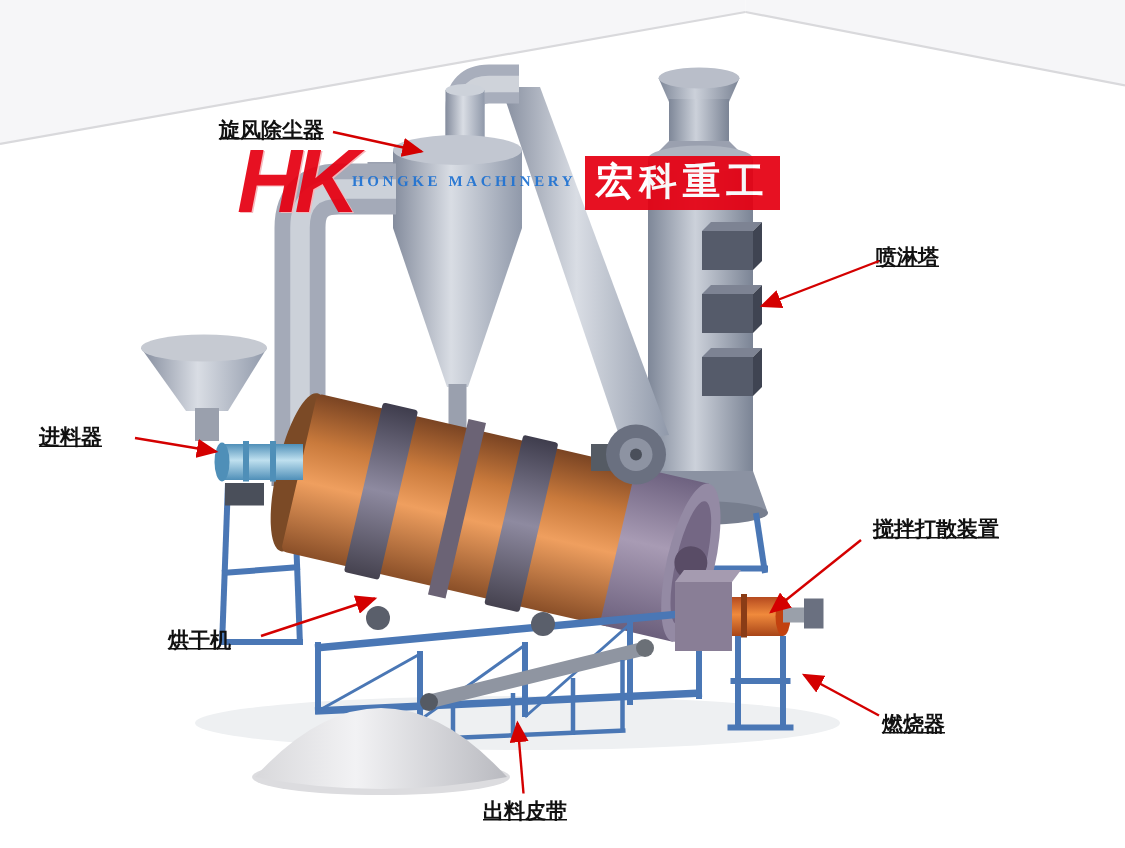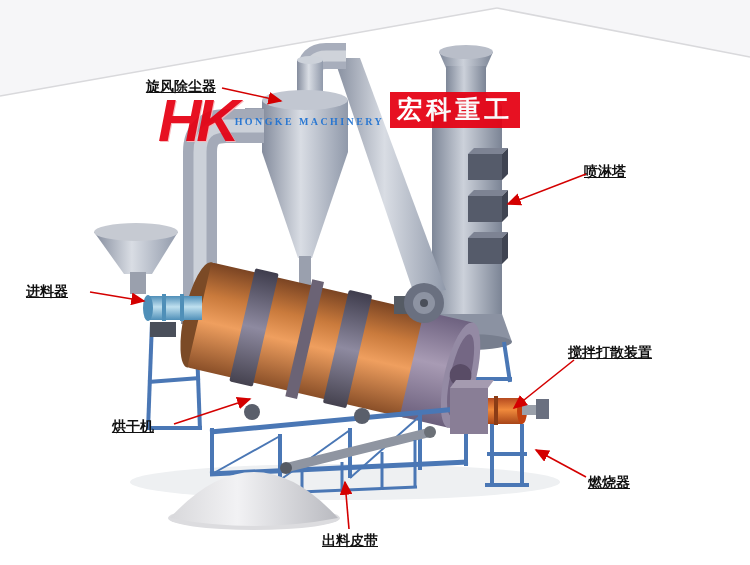--- a/index.html
+++ b/index.html
@@ -7,33 +7,33 @@
          font-family:"Liberation Sans","DejaVu Sans",sans-serif;}
   .stage svg.machine{position:absolute;left:0;top:0;z-index:5;}
   .stage svg.arrows{position:absolute;left:0;top:0;z-index:30;pointer-events:none;}
 
   .logo{position:absolute;left:158px;top:92px;z-index:10;display:flex;align-items:flex-start;opacity:.93;}
   .logo .mono-col{display:flex;align-items:center;}
   .logo .monogram{font-size:60px;font-weight:900;font-style:italic;color:#e60012;
                   letter-spacing:-5px;line-height:.95;text-shadow:1px 1px 0 #f6b6ba;}
   .logo .subtitle{font-size:10px;font-weight:700;color:#1f72d2;letter-spacing:2.4px;margin-top:2px;font-family:Liberation Serif, serif;}
   .logo .namebox{background:#e60012;color:#fff;font-size:25px;font-weight:700;
-                 letter-spacing:4px;padding:4px 7px;margin-left:6px;line-height:1.1;}
+                 letter-spacing:4px;padding:4px 7px;margin-left:6px;margin-top:12px;line-height:1.1;}
 
   .watermark{position:absolute;left:186px;top:312px;z-index:15;text-align:center;pointer-events:none;}
   .watermark .wm1{font-size:38px;font-weight:700;color:rgba(255,255,255,.55);
                   text-shadow:0 1px 2px rgba(110,110,115,.5);letter-spacing:2px;white-space:nowrap;}
   .watermark .wm2{font-size:13px;color:rgba(140,140,148,.55);letter-spacing:1.6px;margin-top:2px;}
 
   .lbl{position:absolute;z-index:25;font-size:14px;font-weight:600;color:#111;white-space:nowrap;text-decoration:underline;}
   .lbl-cyclone{left:146px;top:78px;}
   .lbl-tower{left:584px;top:163px;}
   .lbl-feeder{left:26px;top:283px;}
   .lbl-dryer{left:112px;top:418px;}
-  .lbl-mixer{left:568px;top:344px;}
+  .lbl-mixer{left:582px;top:344px;}
   .lbl-burner{left:588px;top:474px;}
   .lbl-belt{left:322px;top:532px;}
 </style>
 </head>
 <body>
 
 <div class="stage">
 
   <svg class="machine" width="750" height="565" viewBox="0 0 750 565">
     <defs>

